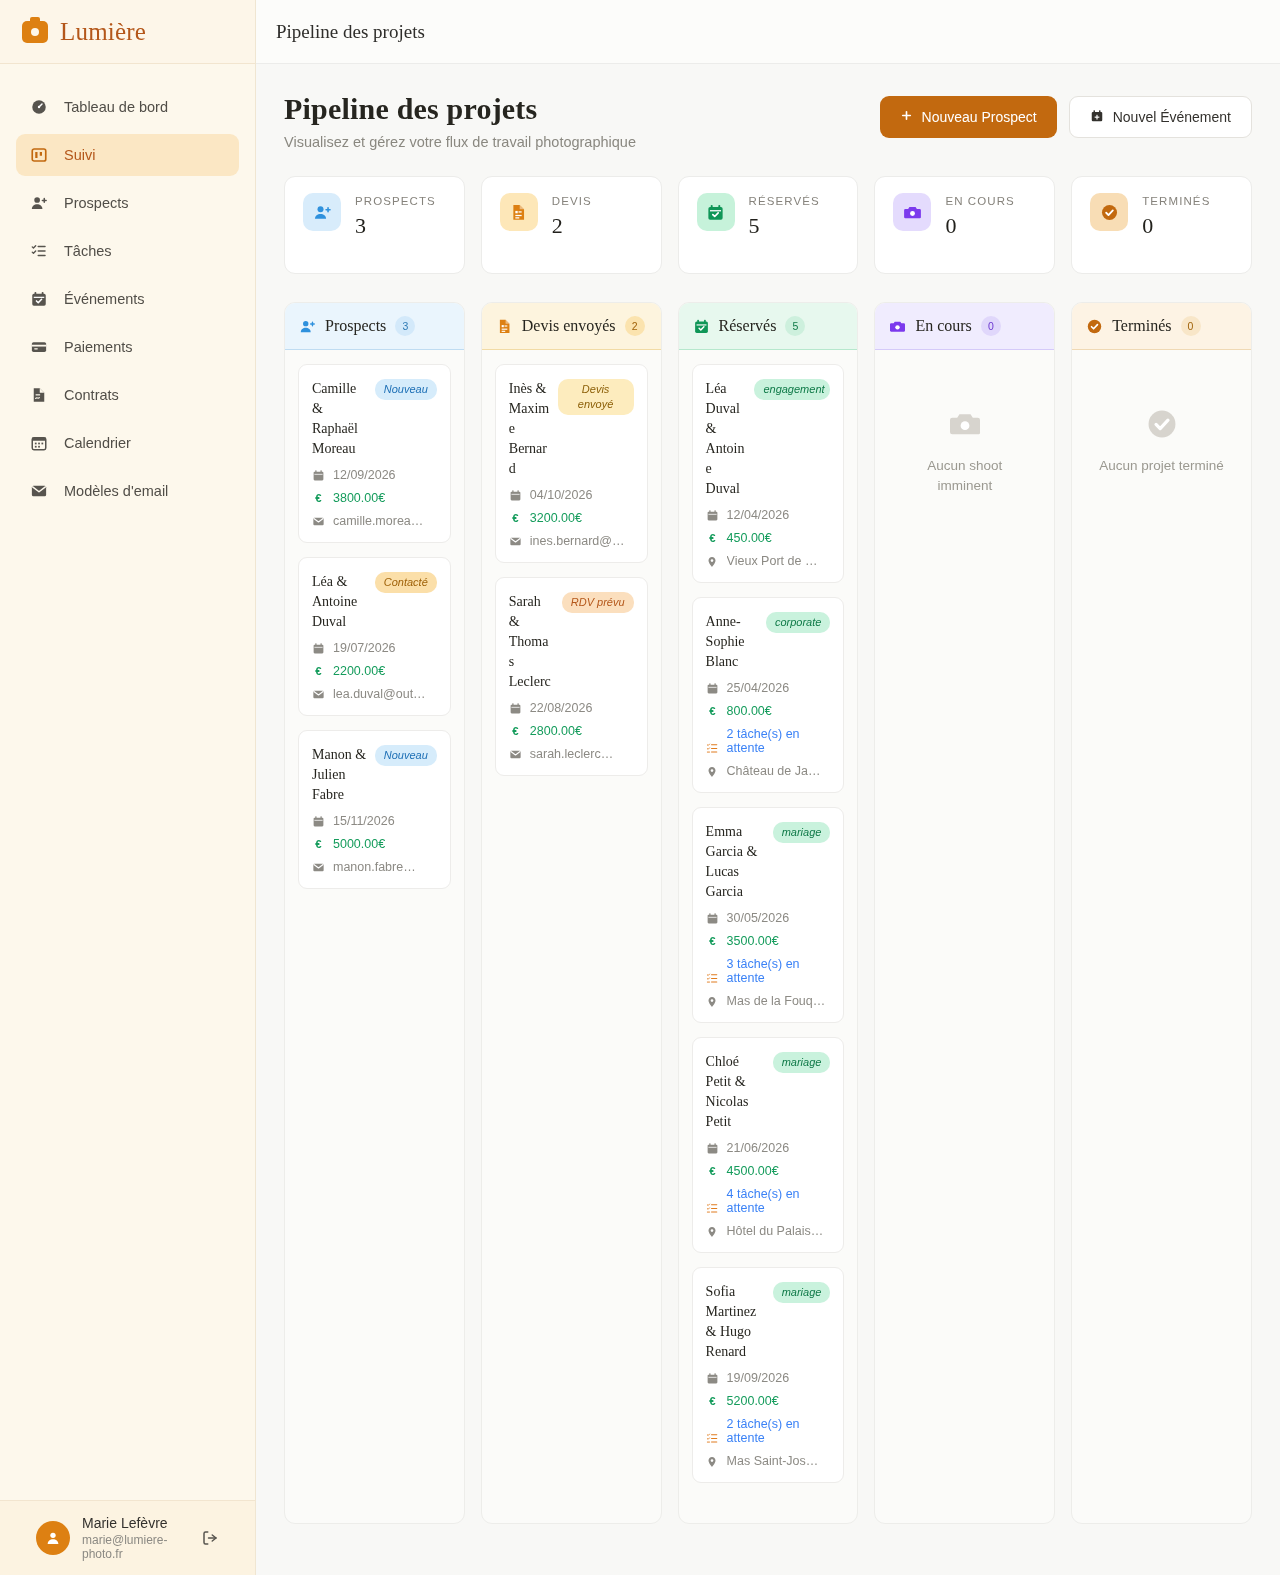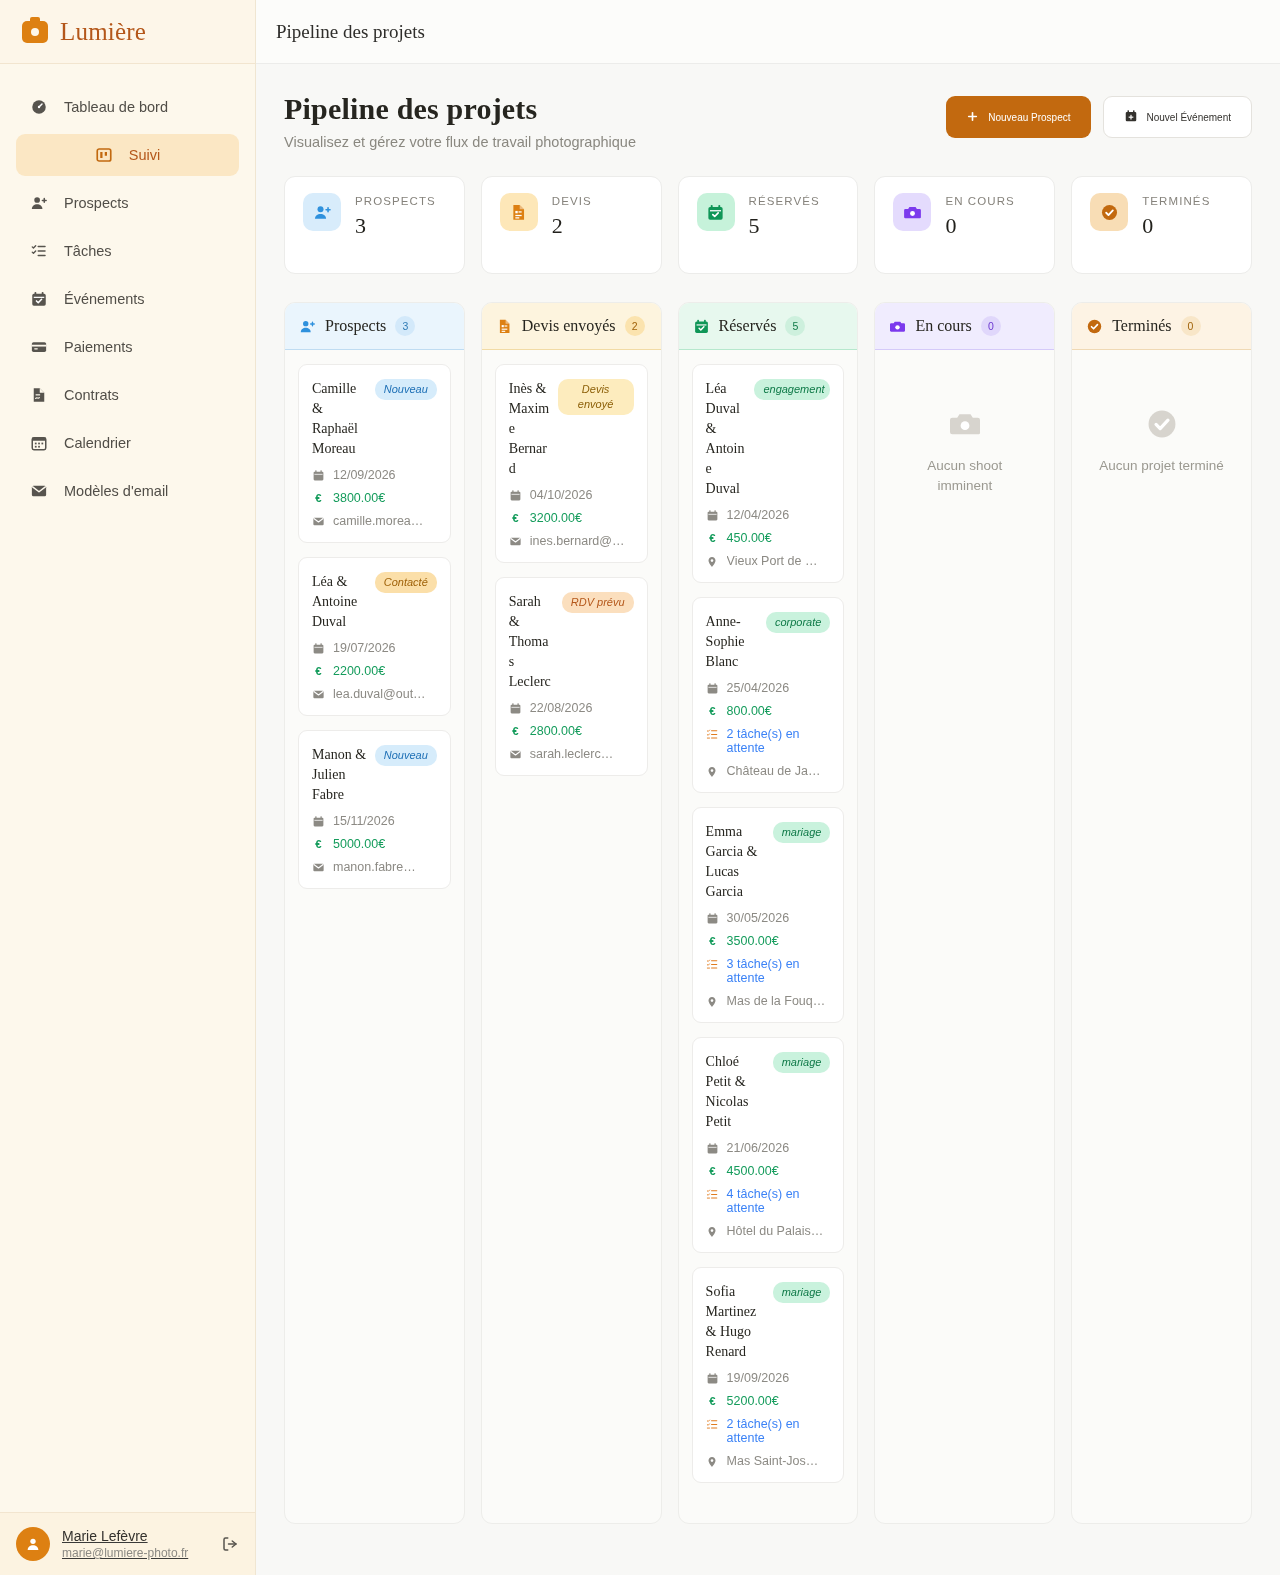--- a/index.html
+++ b/index.html
@@ -43,31 +43,30 @@
     font-family: "Liberation Serif", serif;
     font-size: 25px; color: #b4571a; letter-spacing: .2px;
   }
   .nav { padding: 22px 16px 10px 16px; flex: 1 1 auto; }
   .nav-item {
     display: flex; align-items: center; gap: 16px;
     height: 42px; padding: 0 14px; margin-bottom: 6px;
     border-radius: 9px; cursor: pointer;
     font-size: 14.5px; color: #514e48;
   }
-  .nav-item.active { background: #fbe7c4; color: #b4571a; justify-content: center; }
+  .nav-item.active { background: #fbe7c4; color: #b4571a; }
   .nav-ico { width: 18px; height: 18px; flex: 0 0 18px; display:flex; align-items:center; justify-content:center; }
   .nav-ico svg { display:block; }
 
   .userbox {
     border-top: 1px solid #f2e5cf;
     background: #fcf3e1;
-    padding: 14px 16px;
+    padding: 14px 36px;
     display: flex; align-items: center; gap: 12px;
     margin-top: auto;
-    text-decoration: underline;
   }
   .avatar {
     width: 34px; height: 34px; flex:0 0 34px; border-radius: 50%;
     background: #dd8012; display:flex; align-items:center; justify-content:center;
   }
   .user-meta { flex: 1 1 auto; min-width:0; }
   .user-name { font-size: 14px; color: #33312d; }
   .user-mail { font-size: 12px; color: #8d8madj; color:#8c8a84; margin-top: 2px; }
   .logout { width: 18px; height: 18px; flex:0 0 18px; cursor:pointer; }
 
@@ -93,21 +92,21 @@
   .lang.active { background:#fbe2bb; color:#b4571a; }
   .date { font-size: 13px; color:#7c7a74; margin-left: 6px; }
 
   .content { padding: 28px 28px 0 28px; overflow:hidden; }
   .page-head { display:flex; align-items:flex-start; }
   .page-title { font-family:"Liberation Serif", serif; font-size: 30px; color:#26251f; letter-spacing:.2px; }
   .page-sub { font-size: 14.5px; color:#8a8880; margin-top: 8px; }
   .head-actions { margin-left:auto; display:flex; gap: 12px; padding-top: 4px; }
   .btn {
     height: 42px; border-radius: 9px; display:flex; align-items:center; gap: 9px;
-    padding: 0 20px; font-size: 10px; cursor:pointer; white-space:nowrap;
+    padding: 0 20px; font-size: 14px; cursor:pointer; white-space:nowrap;
   }
   .btn-primary { background:#c2690f; color:#fff; }
   .btn-ghost { background:#fff; color:#33312d; border:1px solid #e4e2dd; }
 
   
   .stats { display:flex; gap: 16px; margin-top: 26px; }
   .stat {
     flex: 1 1 0; background:#fff; border:1px solid #ececea; border-radius: 11px;
     height: 98px; padding: 16px 18px; display:flex; align-items:flex-start; gap: 14px;
   }
@@ -140,21 +139,21 @@
   }
   .card-top { display:flex; align-items:flex-start; gap: 8px; flex-wrap:wrap; }
   .card-name {
     font-family:"Liberation Serif", serif; font-size: 14px; color:#26251f;
     line-height: 20px; flex: 1 1 40px; min-width: 40px; word-break: break-word;
   }
   .badge {
     font-size: 11px; border-radius: 10px; padding: 3px 9px; line-height:15px;
     max-width: 76px; text-align:center;font-style:italic;
   }
-  .row { display:flex; align-items:flex-start; gap: 8px; margin-top: 9px; font-size: 12.5px; }
+  .row { display:flex; align-items:flex-end; gap: 8px; margin-top: 9px; font-size: 12.5px; }
   .row-ico { width: 13px; height: 13px; flex:0 0 13px; margin-top:1px; display:flex; align-items:center; justify-content:center;}
   .row-date { color:#8c8a84; }
   .row-amount { color:#159c5c; }
   .row-task { color:#3b82f6; }
   .row-loc { color:#8c8a84; white-space:nowrap; overflow:hidden; text-overflow:ellipsis; }
   .row-mail { color:#8c8a84; white-space:nowrap; overflow:hidden; text-overflow:ellipsis; }
   .row-txt { min-width:0; word-break: break-word; }
 
   .empty { padding: 42px 10px; text-align:center; }
   .empty-ico { margin: 0 auto 14px auto; width: 36px; height: 36px; display:flex; align-items:center; justify-content:center; }

